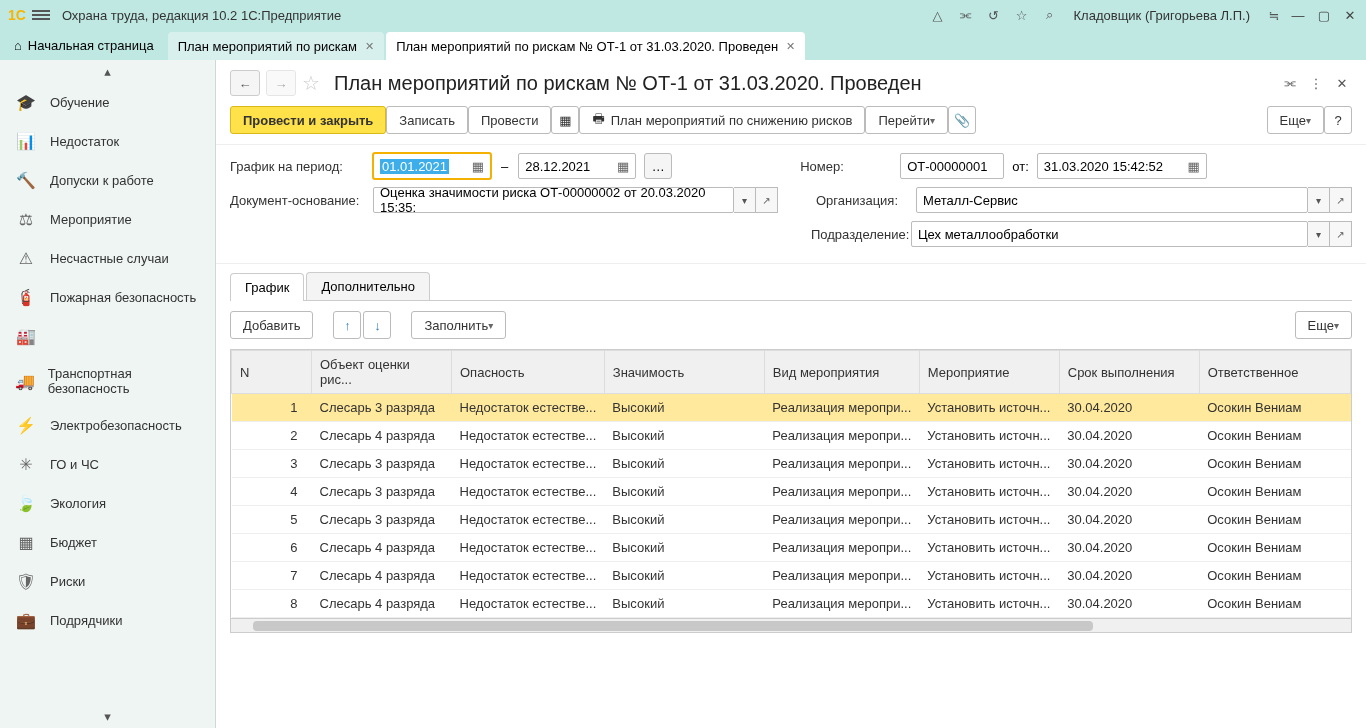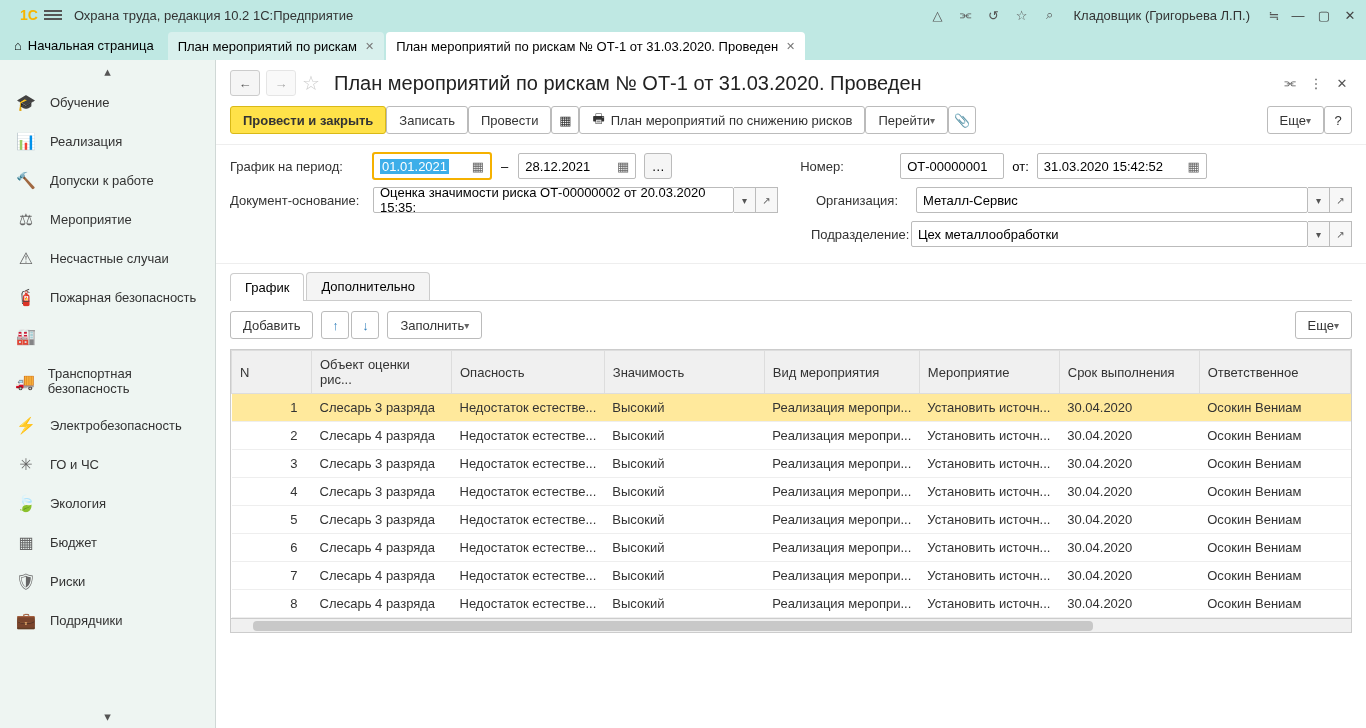--- a/index.html
+++ b/index.html
@@ -1,20 +1,20 @@
 <!DOCTYPE html>
 <html><head>
 <meta charset="utf-8">
 <style>
 * { margin: 0; padding: 0; box-sizing: border-box; font-family: Arial, sans-serif; font-size: 13px; }
 body { background: #fff; width: 1366px; height: 728px; overflow: hidden; }
 
 
 .title-bar { height: 30px; background: #bfe8e3; display: flex; align-items: center; padding: 0 8px; }
-.logo { color: #f7b500; font-weight: bold; font-size: 14px; margin-right: 6px; margin-left: 12px; }
+.logo { color: #f7b500; font-weight: bold; font-size: 14px; margin-right: 6px; }
 .menu-icon { width: 18px; height: 14px; margin-right: 12px; cursor: pointer; }
 .menu-line { height: 2px; background: #555; margin: 2px 0; }
 .app-title { flex: 1; color: #333; }
 .tb-icons { display: flex; gap: 12px; align-items: center; }
 .tb-icon { width: 16px; cursor: pointer; color: #555; text-align: center; }
 .user-name { color: #333; margin: 0 4px; }
 .win-controls { display: flex; gap: 10px; margin-left: 8px; }
 .win-btn { width: 16px; cursor: pointer; text-align: center; color: #444; }
 
 
@@ -64,21 +64,21 @@
 .input-group .mini-btn { width: 22px; height: 26px; border: 1px solid #bbb; border-left: none; display: flex; align-items: center; justify-content: center; cursor: pointer; background: #f7f7f7; font-size: 10px; color: #555; }
 .fieldw { flex: 1; }
 
 
 .content-tabs { display: flex; padding: 8px 14px 0; }
 .ctab { padding: 6px 14px; border: 1px solid #ccc; border-bottom: none; border-top-left-radius: 4px; border-top-right-radius: 4px; cursor: pointer; background: #f4f4f4; margin-right: 2px; }
 .ctab.active { background: #fff; position: relative; top: 1px; }
 .tab-underline { border-bottom: 1px solid #ccc; margin: 0 14px; height: 1px; }
 
 
-.tbl-toolbar { display: flex; align-items: center; padding: 10px 14px; gap: 8px; }
+.tbl-toolbar { display: flex; align-items: center; padding: 10px 14px; gap: 20px; }
 .btn-square { width: 28px; height: 28px; border: 1px solid #bbb; display: flex; align-items: center; justify-content: center; border-radius: 3px; cursor: pointer; color: #2b7bb9; background: #fff; }
 
 
 .tbl-wrap { margin: 0 14px; border: 1px solid #ccc; overflow: hidden; }
 .tbl { width: 100%; border-collapse: collapse; }
 .tbl th { background: #f0f0f0; text-align: left; font-weight: normal; padding: 6px 8px; border: 1px solid #ddd; color: #333; }
 .tbl td { padding: 6px 8px; border-bottom: 1px solid #eee; color: #333; white-space: nowrap; overflow: hidden; text-overflow: ellipsis; }
 .tbl tr.selected td { background: #ffe99c; }
 .tbl td.num { text-align: right; padding-right: 14px; }
 .scrollbar { height: 14px; background: #f0f0f0; margin: 0 14px 10px; border: 1px solid #ccc; border-top: none; position: relative; }
@@ -134,21 +134,21 @@
 
   <div class="sidebar">
     <div class="sidebar-arrow">▴</div>
     <div id="nav-list">
         <div class="nav-item">
           <span class="nav-icon">🎓</span>
           <span>Обучение</span>
         </div>
         <div class="nav-item">
           <span class="nav-icon">📊</span>
-          <span>Реализация</span>
+          <span>Недостаток</span>
         </div>
         <div class="nav-item">
           <span class="nav-icon">🔨</span>
           <span>Допуски к работе</span>
         </div>
         <div class="nav-item">
           <span class="nav-icon">⚖</span>
           <span>Мероприятие</span>
         </div>
         <div class="nav-item">

